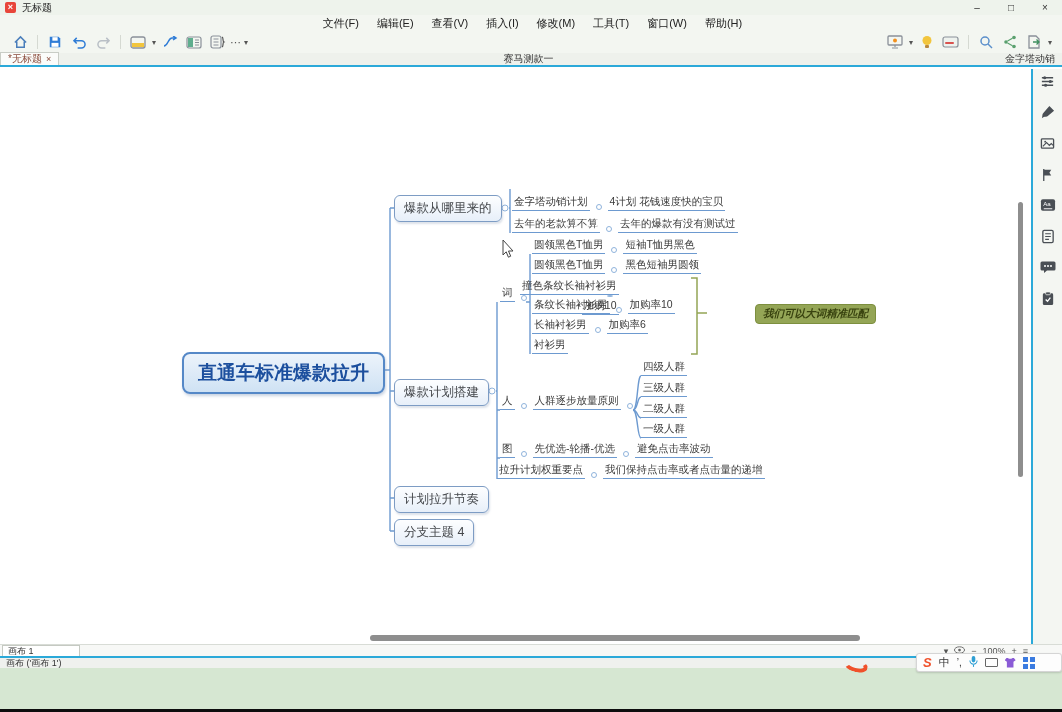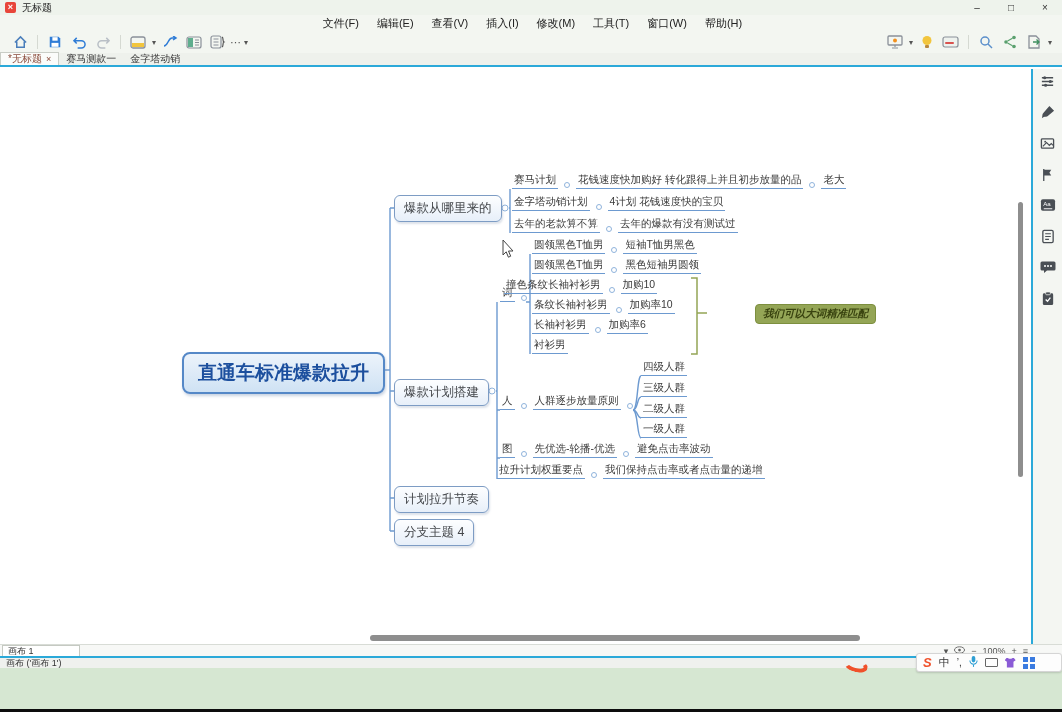--- a/index.html
+++ b/index.html
@@ -18,21 +18,21 @@
 
 
 .toolbar { position:absolute; left:0; top:31px; width:1062px; height:22px; background:#f3f6f1; display:flex; align-items:center; padding:0 8px; }
 .tbi { display:flex; align-items:center; justify-content:center; width:20px; height:18px; margin:0 2px; }
 .tsep { width:1px; height:14px; background:#d5d9d2; margin:0 5px; }
 .caret { font-size:8px; color:#555; margin:0 2px; }
 .tb-right { margin-left:auto; display:flex; align-items:center; }
 .dots3 { font-size:11px; color:#555; letter-spacing:1px; }
 
 
-.tabbar { position:absolute; left:0; top:53px; width:1062px; height:14px; background:#eef1ec; border-bottom:2px solid #2ba9d9; display:flex; align-items:flex-end; font-size:10px; }
+.tabbar { position:absolute; left:0; top:53px; width:1062px; height:14px; background:#eef1ec; border-bottom:2px solid #2ba9d9; display:flex; align-items:flex-end; font-size:10px;justify-content:space-between; }
 .dtab { padding:0 7px; line-height:12px; color:#333; display:flex; align-items:center; gap:4px; }
 .dtab.active { background:#fbfcfa; border:1px solid #c9cdc6; border-bottom:none; color:#8a4a3a; }
 .dtab .x { color:#8a4a3a; font-size:9px; }
 
 
 .main { position:absolute; left:0; top:69px; width:1062px; height:575px; display:flex; }
 .canvas { position:relative; width:1031px; height:575px; background:#ffffff; overflow:hidden; }
 .sidebar { width:31px; height:575px; background:#f4f6f2; border-left:2px solid #2ba9d9; display:flex; flex-direction:column; align-items:center; padding-top:4px; }
 .sbi { width:16px; height:16px; margin-bottom:15px; display:flex; align-items:center; justify-content:center; }
 
@@ -235,27 +235,20 @@
 
         <path d="M503,171 l0,15 l3.2,-3.2 l2.2,5.4 l2.3,-1 l-2.2,-5.2 l4.5,0 z" fill="#fff" stroke="#444" stroke-width="1"></path>
       </svg>
 
       <div class="root-topic" style="left:182px; top:283px;">直通车标准爆款拉升</div>
       <div class="topic" style="left:394px; top:126px;">爆款从哪里来的</div>
       <div class="topic" style="left:394px; top:310px;">爆款计划搭建</div>
       <div class="topic" style="left:394px; top:417px;">计划拉升节奏</div>
       <div class="topic" style="left:394px; top:450px;">分支主题 4</div>
 
-      <div class="mrow" style="left:512px; top:104px;">
-        <span class="mt">赛马计划</span>
-        <span class="dot"></span>
-        <span class="mt">花钱速度快加购好 转化跟得上并且初步放量的品</span>
-        <span class="dot"></span>
-        <span class="mt">老大</span>
-      </div>
       <div class="mrow" style="left:512px; top:126px;">
         <span class="mt">金字塔动销计划</span>
         <span class="dot"></span>
         <span class="mt">4计划 花钱速度快的宝贝</span>
       </div>
       <div class="mrow" style="left:512px; top:148px;">
         <span class="mt">去年的老款算不算</span>
         <span class="dot"></span>
         <span class="mt">去年的爆款有没有测试过</span>
       </div>
@@ -268,21 +261,21 @@
       <div class="mrow" style="left:532px; top:169px;">
         <span class="mt">圆领黑色T恤男</span>
         <span class="dot"></span>
         <span class="mt">短袖T恤男黑色</span>
       </div>
       <div class="mrow" style="left:532px; top:189px;">
         <span class="mt">圆领黑色T恤男</span>
         <span class="dot"></span>
         <span class="mt">黑色短袖男圆领</span>
       </div>
-      <div class="mrow" style="left:504px; top:209px;">
+      <div class="mrow" style="left:520px; top:209px;flex-direction:column;">
         <span class="mt">撞色条纹长袖衬衫男</span>
         <span class="dot"></span>
         <span class="mt">加购10</span>
       </div>
       <div class="mrow" style="left:532px; top:229px;">
         <span class="mt">条纹长袖衬衫男</span>
         <span class="dot"></span>
         <span class="mt">加购率10</span>
       </div>
       <div class="mrow" style="left:532px; top:249px;">

